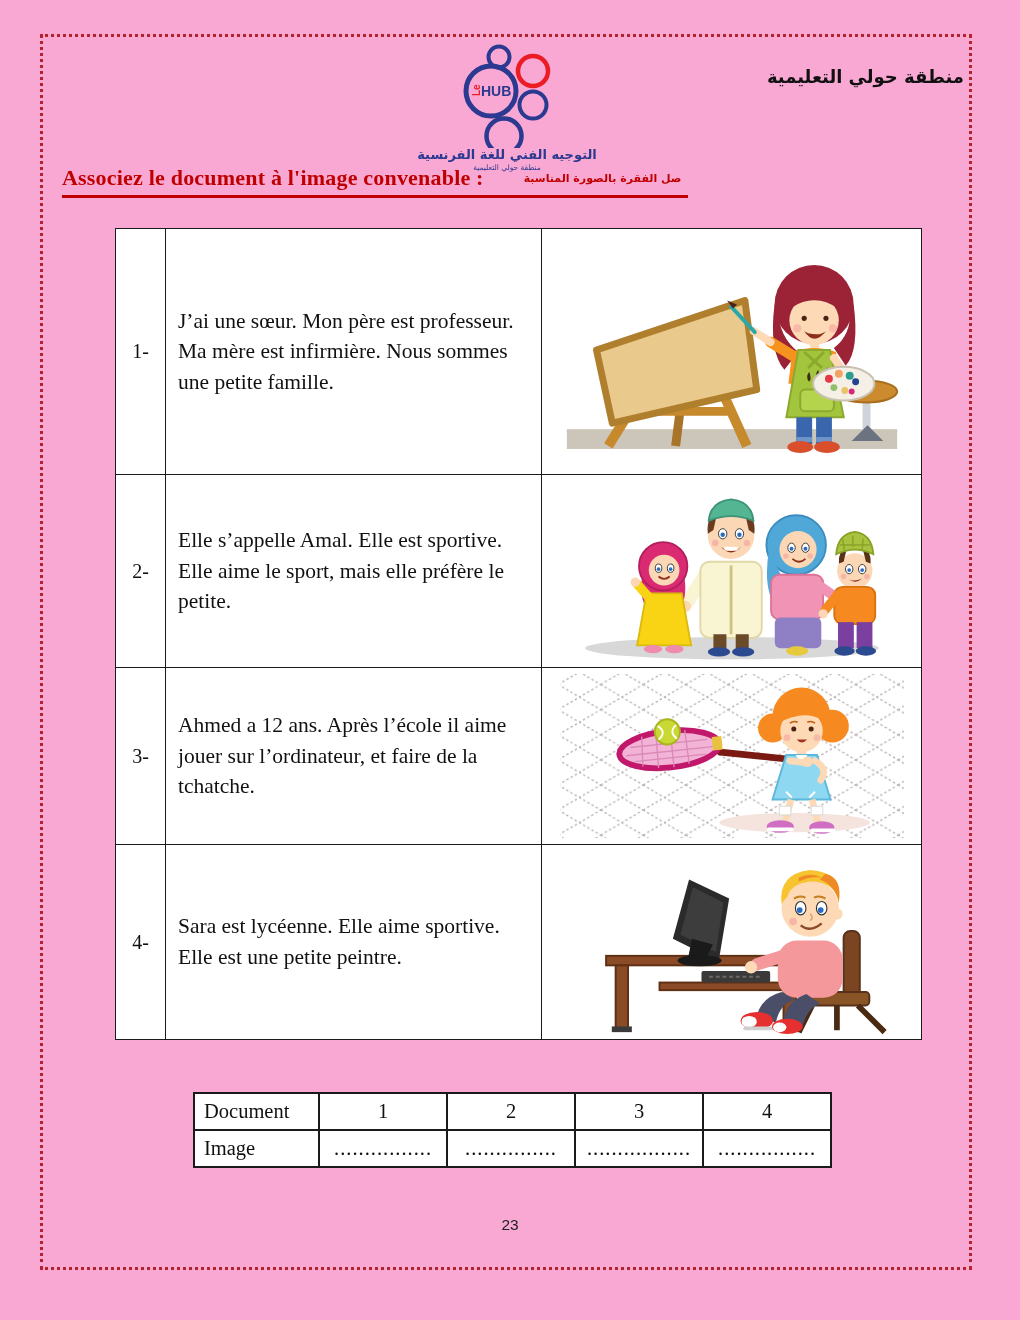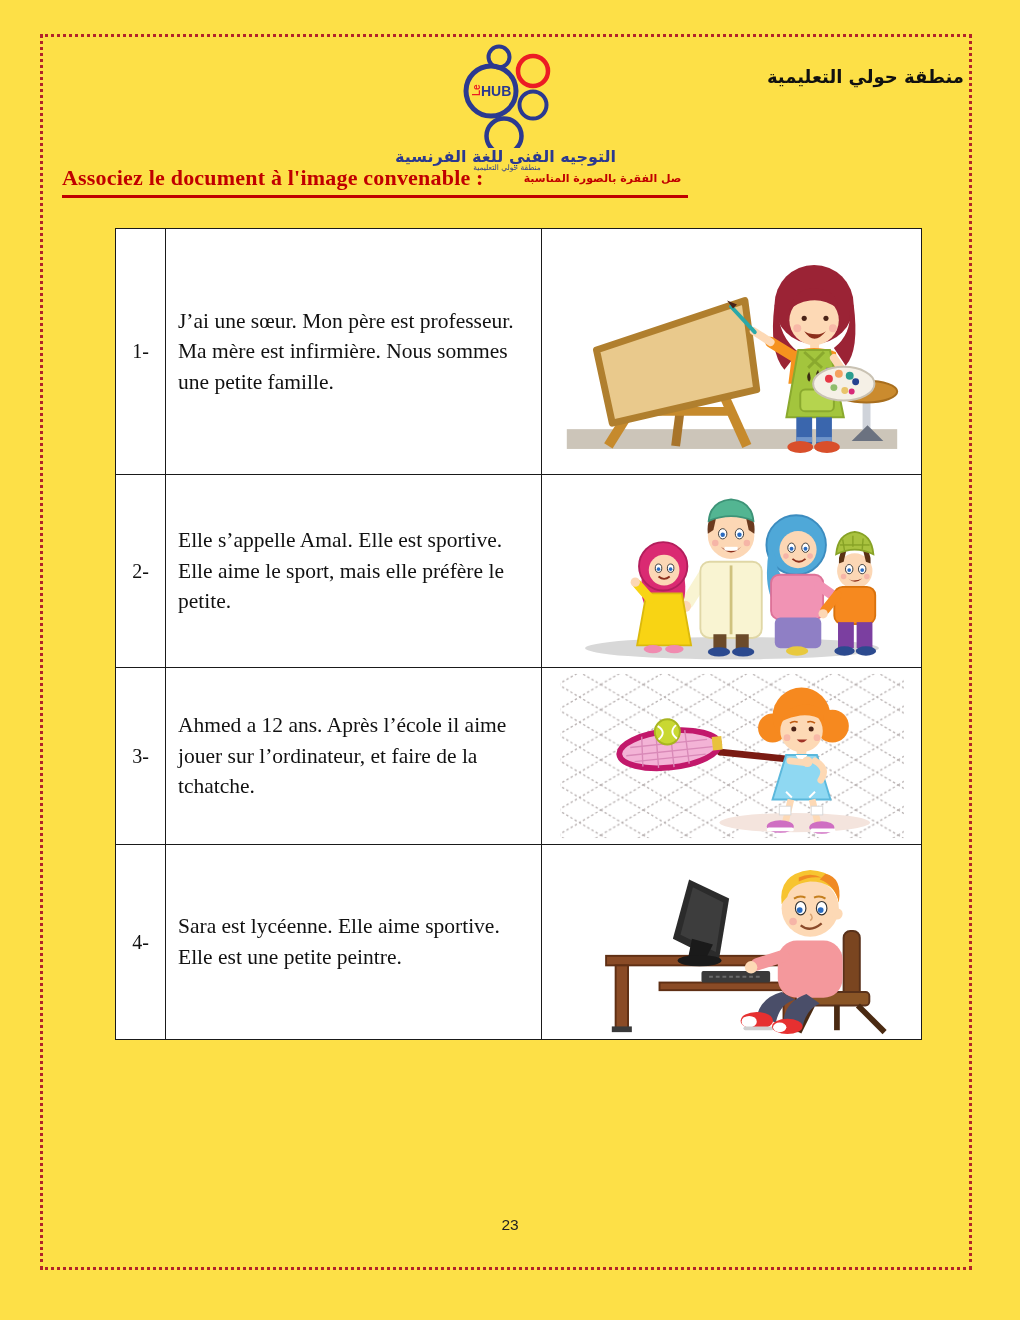--- a/index.html
+++ b/index.html
@@ -1,33 +1,33 @@
 <!DOCTYPE html>
 <html><head>
 <meta charset="utf-8">
 <style>
   * { margin:0; padding:0; box-sizing:border-box; }
   html,body { background:#ffffff; }
   .page {
     position:relative;
     width:1020px; height:1320px;
-    background:#fde047;
+    background:#f9a8d4;
     font-family:"Liberation Serif", serif;
     overflow:hidden;
   }
   .frame {
     position:absolute; left:40px; top:34px; width:932px; height:1236px;
     border:3px dotted #b2232a;
     pointer-events:none;
   }
   
   .logo-wrap { position:absolute; left:437px; top:44px; width:140px; height:104px; }
   .logo-line1 {
-    position:absolute; left:395px; top:147px; width:224px; text-align:left;
-    font-family:"DejaVu Sans", sans-serif; font-weight:bold; font-size:16px; color:#2b3990;
+    position:absolute; left:395px; top:147px; width:224px; text-align:center;
+    font-family:"DejaVu Sans", sans-serif; font-weight:bold; font-size:13px; color:#2b3990;
   }
   .logo-line2 {
     position:absolute; left:395px; top:163px; width:224px; text-align:center;
     font-family:"DejaVu Sans", sans-serif; font-size:7.5px; color:#2b3990;
   }
   .school-name {
     position:absolute; top:66px; right:56px;
     font-family:"DejaVu Sans", sans-serif; font-weight:bold; font-size:18px; color:#111;
     direction:rtl;
   }
@@ -363,15 +363,33 @@
             <path d="M245,52 q6,-4 12,-1 M266,51 q6,-3 12,1" stroke="#c57f1e" stroke-width="2" fill="none"></path>
             <circle cx="244" cy="76" r="4" fill="#f6b5a7"></circle>
             <path d="M252,80 Q262,88 274,78" stroke="#8a4a2a" stroke-width="2.4" fill="none"></path>
             <path d="M262,68 q4,4 0,7" stroke="#d8a271" stroke-width="1.6" fill="none"></path>
           </svg>
         </td>
       </tr>
     </tbody>
   </table>
 
+  <table class="answers">
+    <tbody>
+      <tr>
+        <td class="lab">Document</td>
+        <td class="ansc">1</td>
+        <td class="ansc">2</td>
+        <td class="ansc">3</td>
+        <td class="ansc">4</td>
+      </tr>
+      <tr>
+        <td class="lab">Image</td>
+        <td class="ansc dots">................</td>
+        <td class="ansc dots">...............</td>
+        <td class="ansc dots">.................</td>
+        <td class="ansc dots">................</td>
+      </tr>
+    </tbody>
+  </table>
 
   <div class="page-num">23</div>
 </div>
 
 </body></html>

